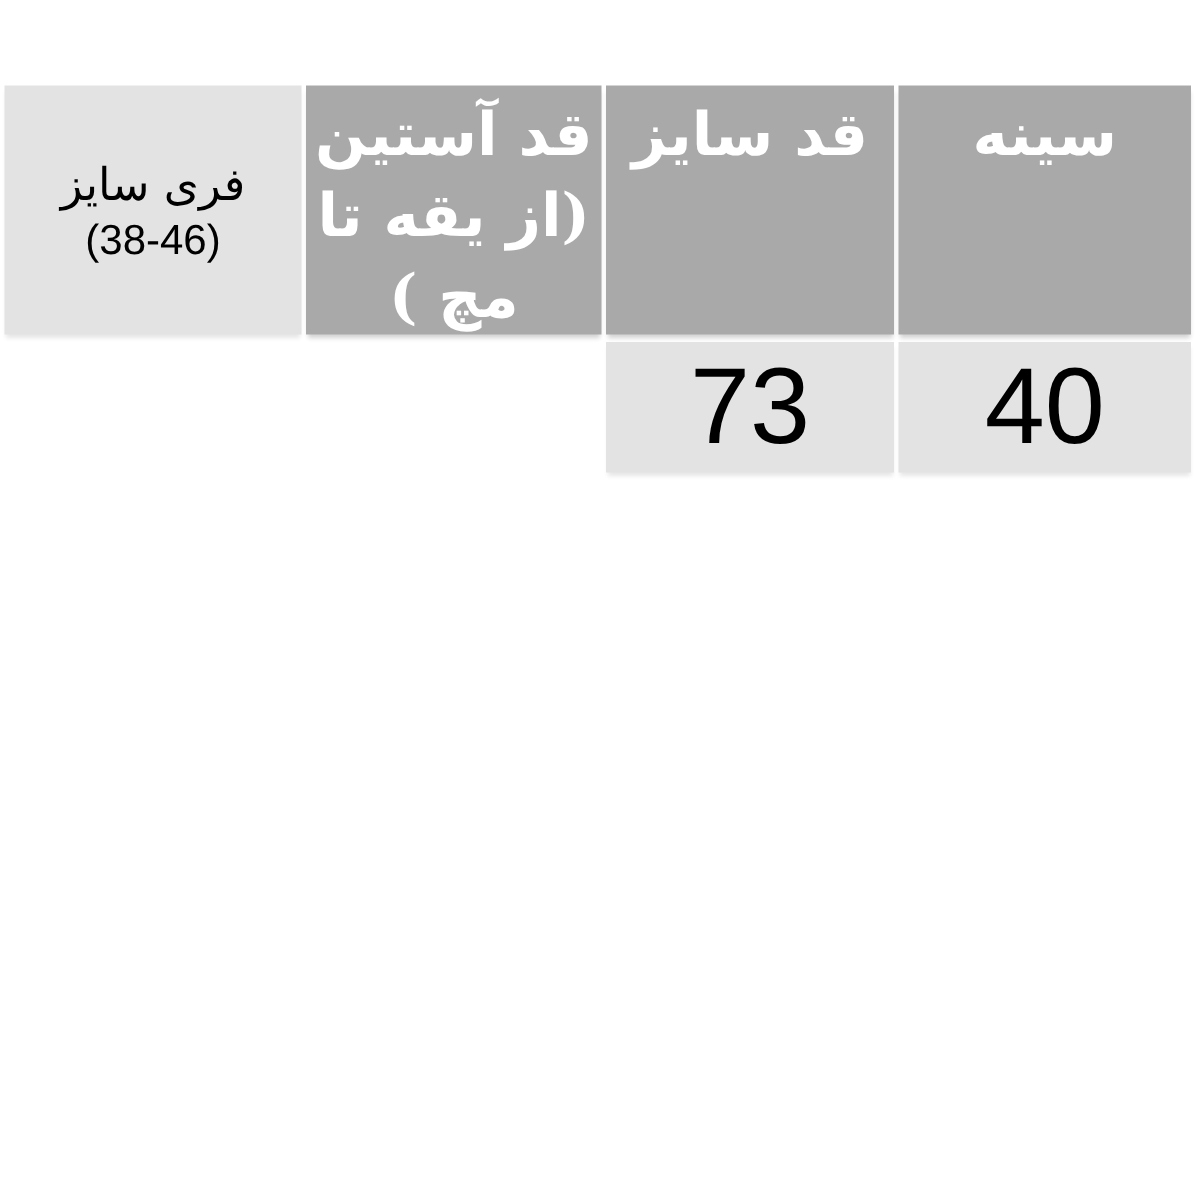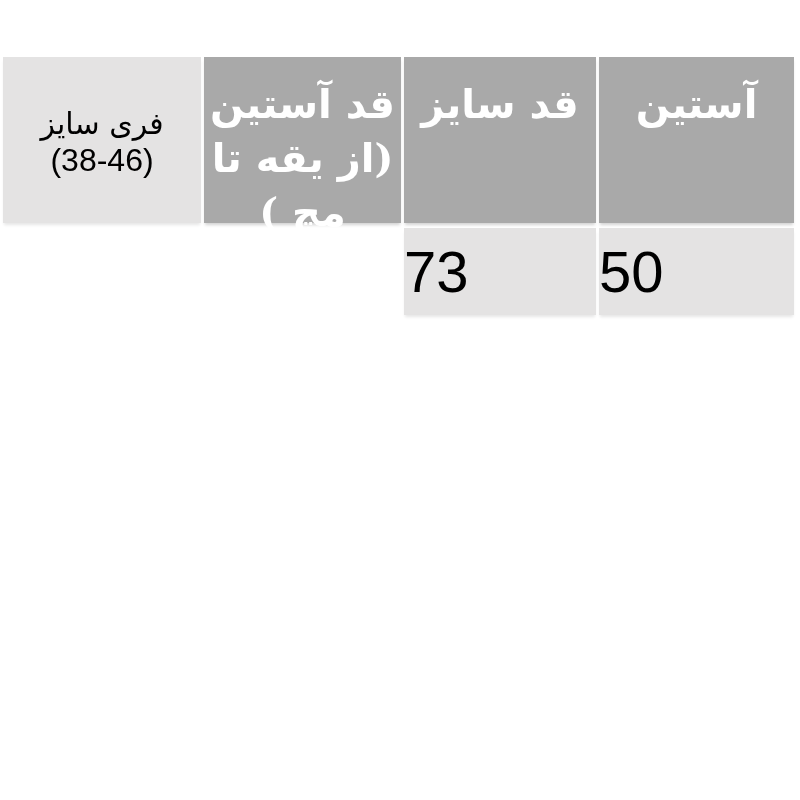--- a/index.html
+++ b/index.html
@@ -31,68 +31,68 @@
   .cell {
     box-sizing: border-box;
   }
   .header {
     background: var(--header-bg, #a9a9a9);
     color: var(--header-text, #ffffff);
     font-weight: 700;
     font-size: 40px;
     line-height: 54px;
     text-align: center;
-    padding-top: 20px;
+    padding-top: 6px;
     white-space: pre-line;
     box-shadow: 0 3px 3px -1px rgba(0,0,0,0.18);
     font-family: "DejaVu Serif", "DejaVu Sans", serif;
   }
   .data {
     background: var(--row-bg, #e4e3e3);
     color: var(--row-text, #000000);
     box-shadow: 0 3px 3px -1px rgba(0,0,0,0.10);
   }
   .num {
-    font-size: 58px;
+    font-size: 72px;
     line-height: 87px;
-    text-align: left;
+    text-align: center;
     font-family: "Liberation Sans", "DejaVu Sans", sans-serif;
   }
   .size-cell {
     display: flex;
     flex-direction: column;
     align-items: center;
     justify-content: center;
     gap: 5px;
   }
   .size-name {
     font-size: 30px;
     line-height: 34px;
   }
   .size-range {
-    font-size: 32px;
+    font-size: 28px;
     line-height: 28px;
     direction: ltr;
     unicode-bidi: embed;
     font-family: "Liberation Sans", "DejaVu Sans", sans-serif;
   }
 </style>
 </head>
 <body>
 
 <div class="page">
   <div class="size-table">
 
-    <div class="cell header">آستین</div>
+    <div class="cell header">سینه</div>
     <div class="cell header">قد سایز</div>
     <div class="cell header">قد آستین
 (از یقه تا
 مچ )</div>
 
     <div class="cell data size-cell">
       <div class="size-name">فری سایز</div>
       <div class="size-range">(38-46)</div>
     </div>
-    <div class="cell data num">50</div>
+    <div class="cell data num">40</div>
     <div class="cell data num">73</div>
 
   </div>
 </div>
 
 </body></html>

